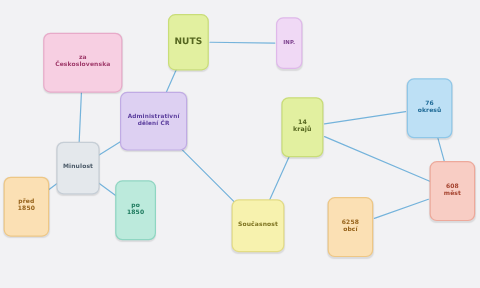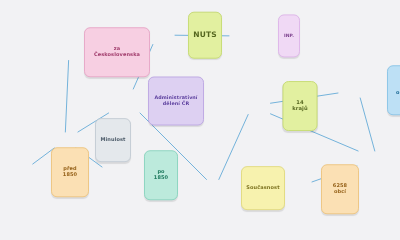--- a/index.html
+++ b/index.html
@@ -33,21 +33,20 @@
     display: flex;
     align-items: center;
     justify-content: center;
     text-align: center;
     line-height: 1.15;
     white-space: pre-line;
     padding: 18px 6px;
     box-shadow: 0 1px 1px rgba(0,0,0,0.10);
     cursor: pointer;
     user-select: none;
-    margin-left: 48px;
   }
   .node-label {
     display: block;
     font-weight: bold;
     letter-spacing: 0.1px;
   }
 </style>
 </head>
 <body>
 

